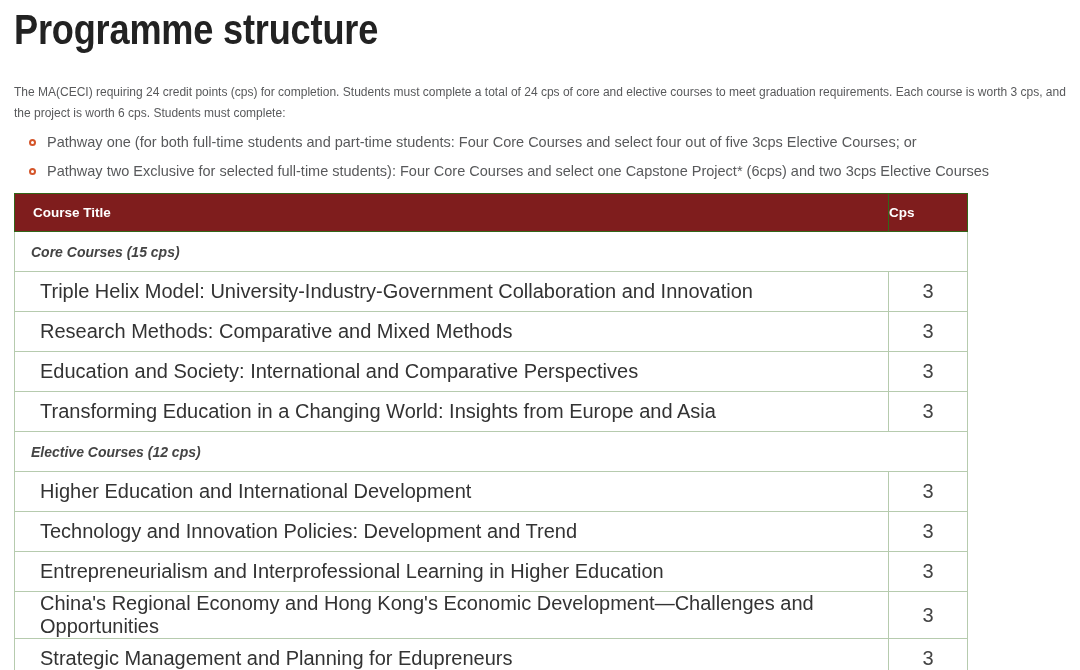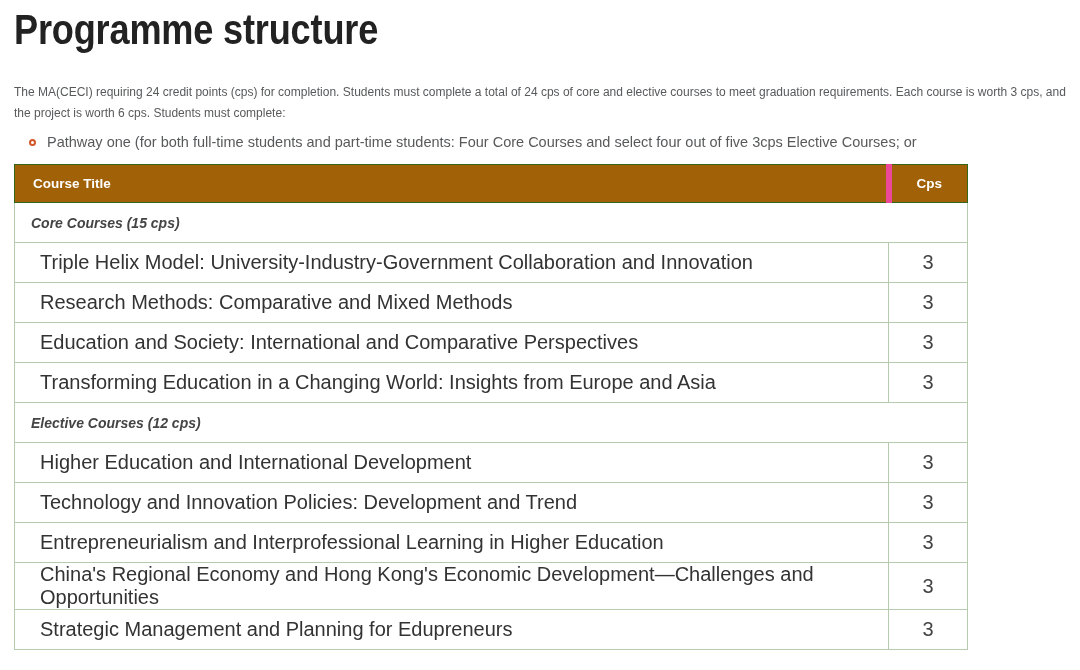--- a/index.html
+++ b/index.html
@@ -74,35 +74,35 @@
 
   
   .course-table {
     border-collapse: collapse;
     width: 954px;
     margin-top: 12px;
     table-layout: fixed;
     border: 1px solid #b6cbae;
   }
   .course-table th {
-    background: #a16207;
+    background: #7f1d1d;
     color: #ffffff;
     font-size: 13.5px;
     font-weight: bold;
     text-align: left;
     padding: 11px 0 11px 18px;
     border: 1px solid #336619;
     height: 21px;
     box-sizing: border-box;
   }
   .course-table th.cps-head {
-    text-align: center;
+    text-align: left;
     padding-left: 0;
     width: 79px;
-    border-left: 6px solid #ec4899;
+    border-left: 1px solid #ec4899;
   }
   .course-table td {
     border: 1px solid #b6cbae;
     font-size: 20px;
     color: #333333;
     height: 40px;
     padding: 0 0 0 25px;
     box-sizing: border-box;
     vertical-align: middle;
   }
@@ -124,20 +124,21 @@
 <body>
 
 <div class="page">
 
   <h1 class="page-title">Programme structure</h1>
 
   <p class="intro">The MA(CECI) requiring 24 credit points (cps) for completion. Students must complete a total of 24 cps of core and elective courses to meet graduation requirements. Each course is worth 3 cps, and the project is worth 6 cps. Students must complete:</p>
 
   <ul class="pathways">
       <li class="pathway-item"><span class="bullet-ring"></span><span>Pathway one (for both full-time students and part-time students: Four Core Courses and select four out of five 3cps Elective Courses; or</span></li>
+      <li class="pathway-item"><span class="bullet-ring"></span><span>Pathway two Exclusive for selected full-time students): Four Core Courses and select one Capstone Project* (6cps) and two 3cps Elective Courses</span></li>
     </ul>
 
   <table class="course-table">
     <thead>
       <tr>
         <th>Course Title</th>
         <th class="cps-head">Cps</th>
       </tr>
     </thead>
     <tbody>

